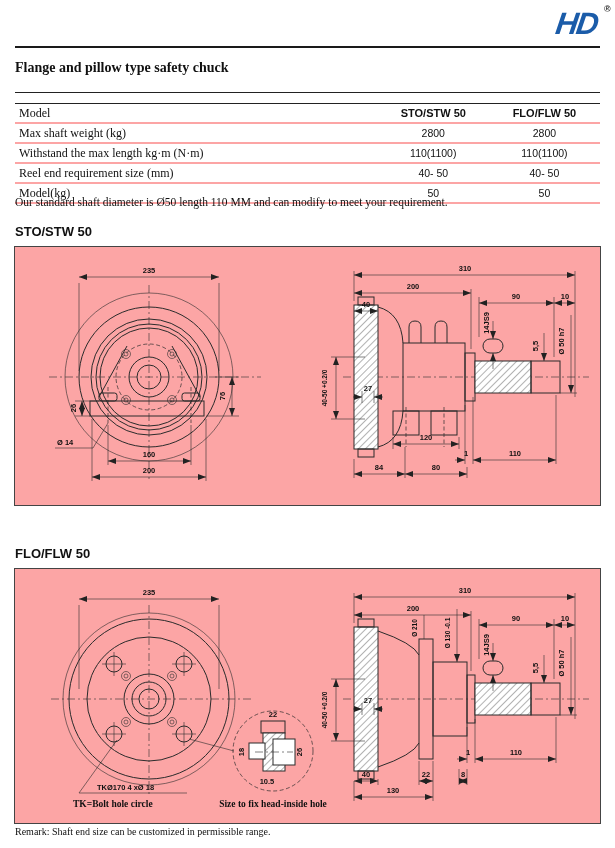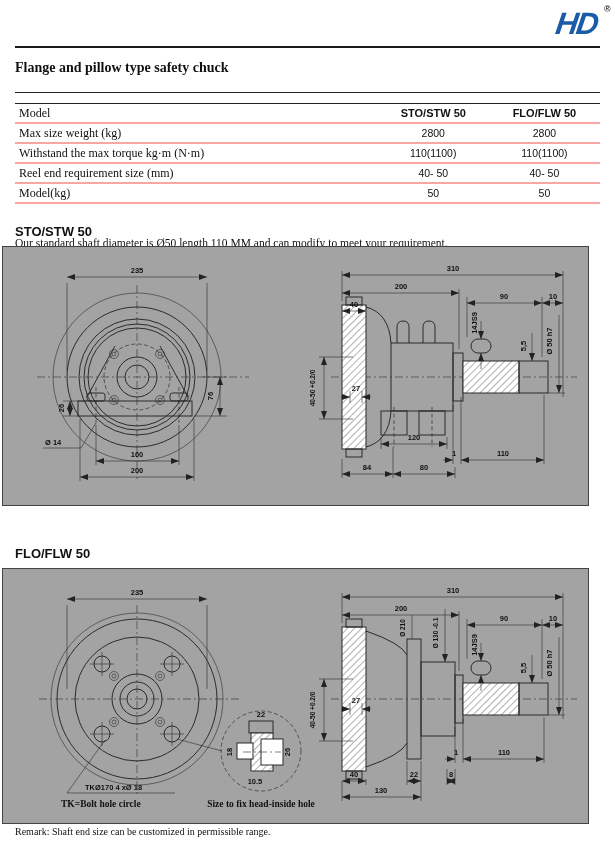--- a/index.html
+++ b/index.html
@@ -13,23 +13,23 @@
         font-weight:900;font-size:31px;color:#1b5ca9;letter-spacing:-2px;transform:skewX(-8deg);}
   .reg{position:absolute;top:-2px;right:-12px;font-size:9px;font-style:normal;color:#333;
        letter-spacing:0;transform:skewX(8deg);}
   .subtitle{left:15px;top:60px;width:585px;font-size:14px;font-weight:bold;
             border-bottom:1.5px solid #222;padding-bottom:16px;}
   
   .spec{left:15px;top:103px;width:585px;border-collapse:collapse;font-size:12px;}
   .spec td{border-top:1px solid #222;border-bottom:2px solid #fca5a5;padding:1.5px 4px;height:14px;}
   .spec td.c{text-align:center;font-family:"Liberation Sans",sans-serif;font-size:10.5px;}
   .spec tr.hd td.c{font-weight:bold;font-size:11px;}
-  .note{left:15px;top:196px;font-size:11.5px;margin-top:41px;}
+  .note{left:15px;top:196px;font-size:11.5px;}
   .sec-head{left:15px;font-family:"Liberation Sans",sans-serif;font-weight:bold;font-size:13px;}
-  .draw-box{left:2px;width:585px;border:1px solid #444;background:#a3a3a3;}
+  .draw-box{left:14px;width:585px;border:1px solid #444;background:#fca5a5;}
   .remark{left:15px;top:826px;font-size:10px;}
   
   svg{display:block;}
   .ln{stroke:#2b2b2b;stroke-width:1;fill:none;}
   .tn{stroke:#2b2b2b;stroke-width:.6;fill:none;}
   .cl{stroke:#2b2b2b;stroke-width:.6;fill:none;stroke-dasharray:8 3 2 3;}
   .dh{stroke:#2b2b2b;stroke-width:.7;fill:none;stroke-dasharray:4 2.5;}
   .t{font-family:"Liberation Sans",sans-serif;font-size:7.5px;font-weight:700;fill:#111;}
   .ts{font-family:"Liberation Sans",sans-serif;font-size:6.5px;font-weight:700;fill:#111;}
   .cap{font-family:"Liberation Serif",serif;font-size:9.5px;font-weight:700;fill:#111;}
@@ -47,26 +47,26 @@
   <div class="abs subtitle">Flange and pillow type safety chuck</div>
 
   <table class="abs spec">
     <tbody>
         <tr class="hd">
       <td style="width:62%">Model</td>
       <td class="c" style="width:19%">STO/STW 50</td>
       <td class="c" style="width:19%">FLO/FLW 50</td>
     </tr>
     <tr>
-      <td>Max size weight (kg)</td>
+      <td>Max shaft weight (kg)</td>
       <td class="c">2800</td>
       <td class="c">2800</td>
     </tr>
     <tr>
-      <td>Withstand the max torque kg·m (N·m)</td>
+      <td>Withstand the max length kg·m (N·m)</td>
       <td class="c">110(1100)</td>
       <td class="c">110(1100)</td>
     </tr>
     <tr>
       <td>Reel end requirement size (mm)</td>
       <td class="c">40- 50</td>
       <td class="c">40- 50</td>
     </tr>
     <tr>
       <td>Model(kg)</td>

